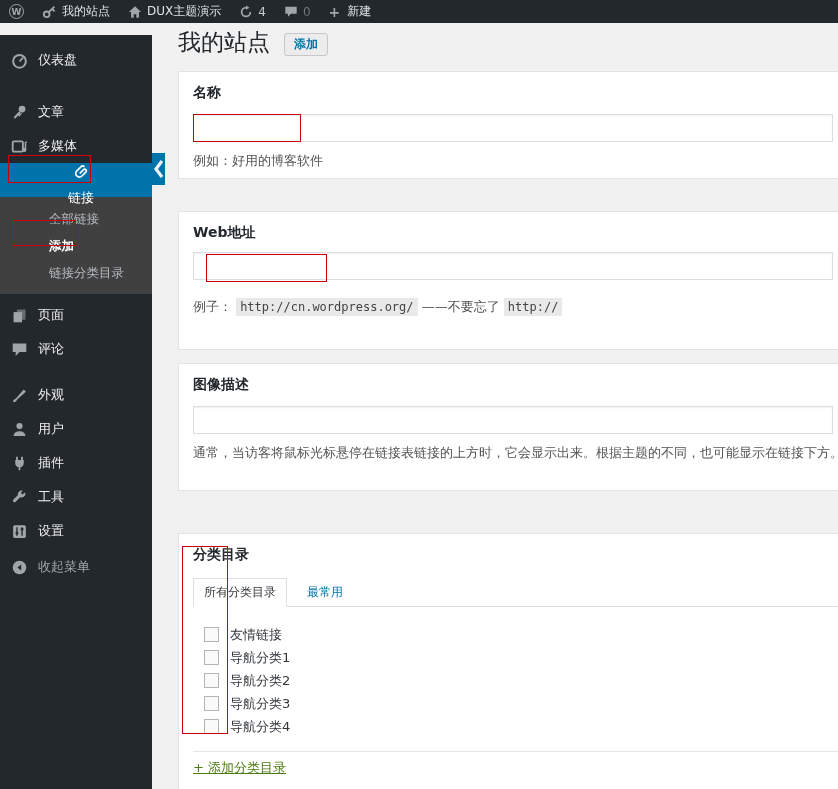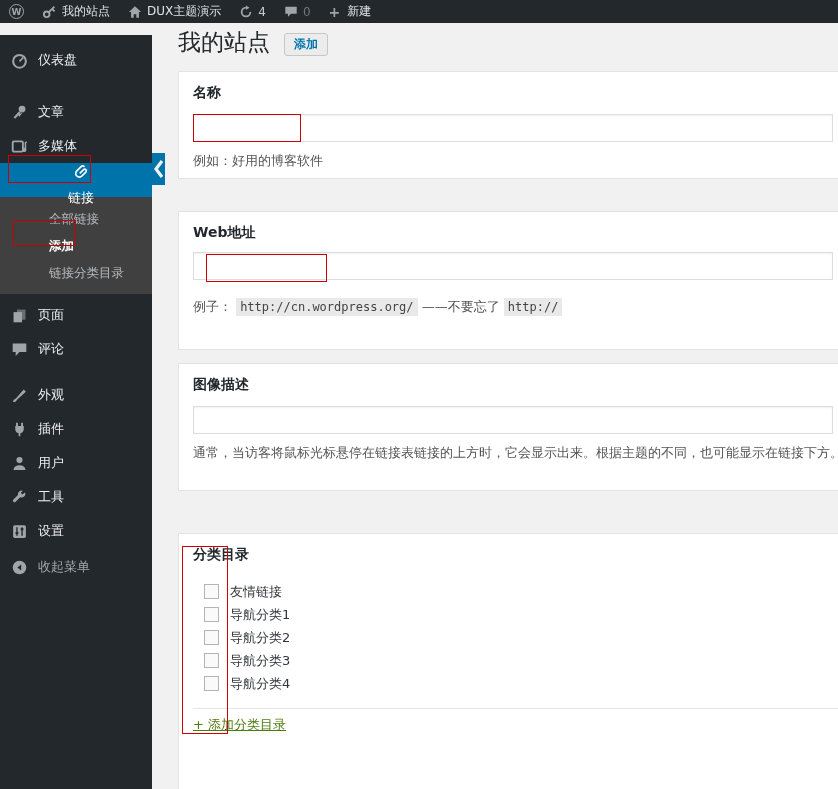--- a/index.html
+++ b/index.html
@@ -220,34 +220,34 @@
       <span class="m-icon">
         <svg width="17" height="17" viewBox="0 0 20 20">
             <path d="M2.5 17.5 c0-3.5 2.5-3 4-5 l8.5-9.5 2.5 2.5 -9.5 8.5 c-2 1.5 -1.5 4 -5.5 3.5 Z" fill="currentColor"></path>
           </svg>
       </span>
       <span class="m-label">外观</span>
     </div>
     <div class="m-item">
       <span class="m-icon">
         <svg width="17" height="17" viewBox="0 0 20 20">
+            <circle cx="10" cy="6" r="3.6" fill="currentColor"></circle>
+            <path d="M3 17.5 a7 5.5 0 0 1 14 0 Z" fill="currentColor"></path>
+          </svg>
+      </span>
+      <span class="m-label">用户</span>
+    </div>
+    <div class="m-item">
+      <span class="m-icon">
+        <svg width="17" height="17" viewBox="0 0 20 20">
             <path d="M7 2 v4 M13 2 v4" stroke="currentColor" stroke-width="2.2"></path>
             <path d="M5 6 h10 v3.5 a5 5 0 0 1 -4 4.9 V18 h-2 v-3.6 a5 5 0 0 1 -4 -4.9 Z" fill="currentColor"></path>
           </svg>
       </span>
       <span class="m-label">插件</span>
-    </div>
-    <div class="m-item">
-      <span class="m-icon">
-        <svg width="17" height="17" viewBox="0 0 20 20">
-            <circle cx="10" cy="6" r="3.6" fill="currentColor"></circle>
-            <path d="M3 17.5 a7 5.5 0 0 1 14 0 Z" fill="currentColor"></path>
-          </svg>
-      </span>
-      <span class="m-label">用户</span>
     </div>
     <div class="m-item">
       <span class="m-icon">
         <svg width="17" height="17" viewBox="0 0 20 20">
             <path d="M17 5.5 a4.5 4.5 0 0 1 -6.2 4.2 L5.5 15 a1.8 1.8 0 0 1 -2.6 -2.6 L8.2 7.2 A4.5 4.5 0 0 1 14 2 L11.5 4.5 L13.5 6.5 L16.2 4 A4.5 4.5 0 0 1 17 5.5 Z" fill="currentColor"></path>
           </svg>
       </span>
       <span class="m-label">工具</span>
     </div>
     <div class="m-item">
@@ -303,20 +303,24 @@
 </div>
 
 <div class="panel panel-desc">
   <h3>图像描述</h3>
   <input class="text-input" type="text" value="" style="">
   <div class="helper">通常，当访客将鼠标光标悬停在链接表链接的上方时，它会显示出来。根据主题的不同，也可能显示在链接下方。</div>
 </div>
 
 <div class="panel panel-cat">
   <h3>分类目录</h3>
+  <div class="cat-tabs">
+    <span class="cat-tab">所有分类目录</span>
+    <span class="cat-tab-link">最常用</span>
+  </div>
   <div class="cat-list">
     <div class="cat-row">
       <span class="checkbox"></span>
       <span class="cat-label">友情链接</span>
     </div>
     <div class="cat-row">
       <span class="checkbox"></span>
       <span class="cat-label">导航分类1</span>
     </div>
     <div class="cat-row">

